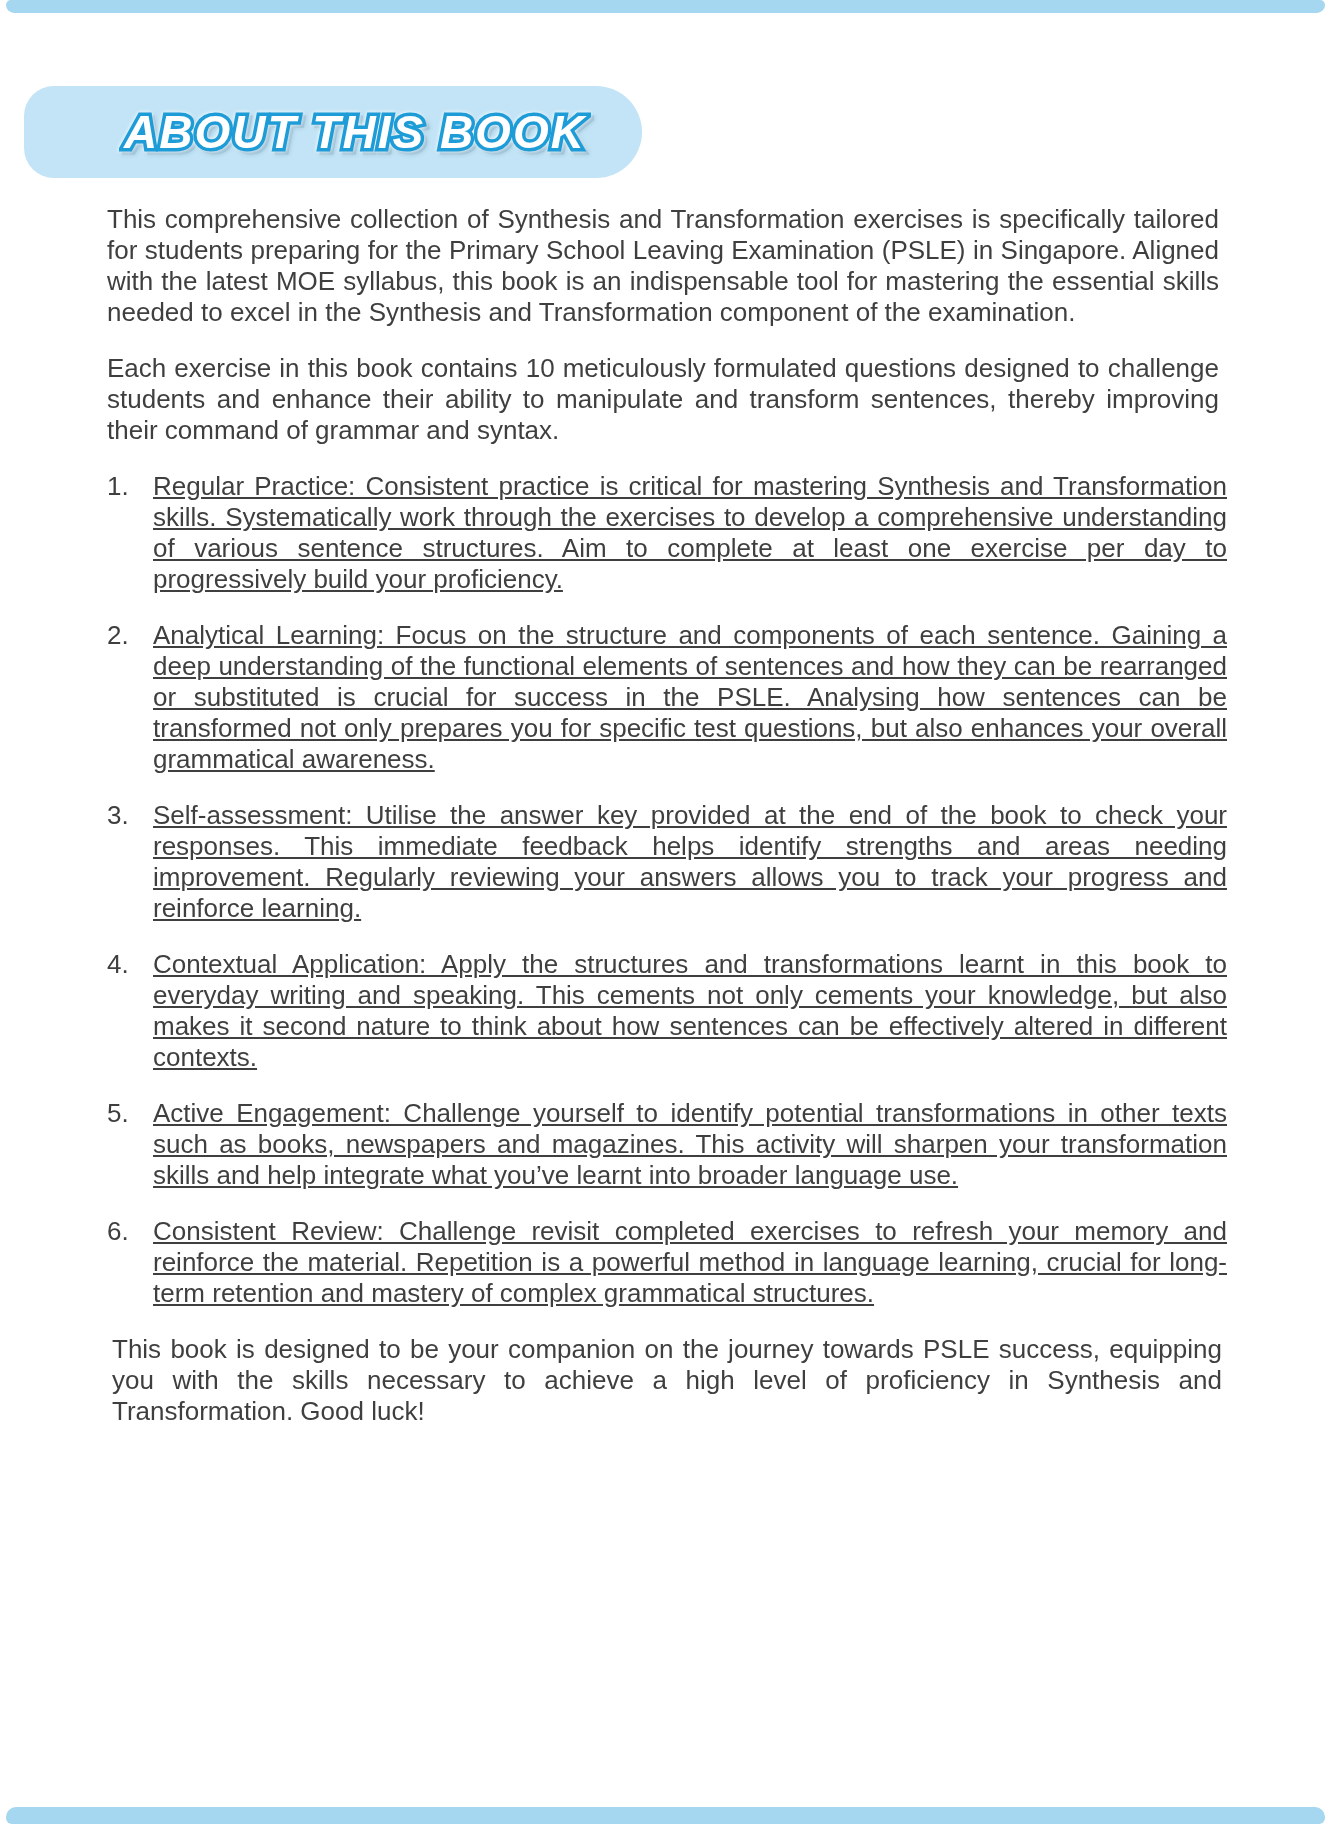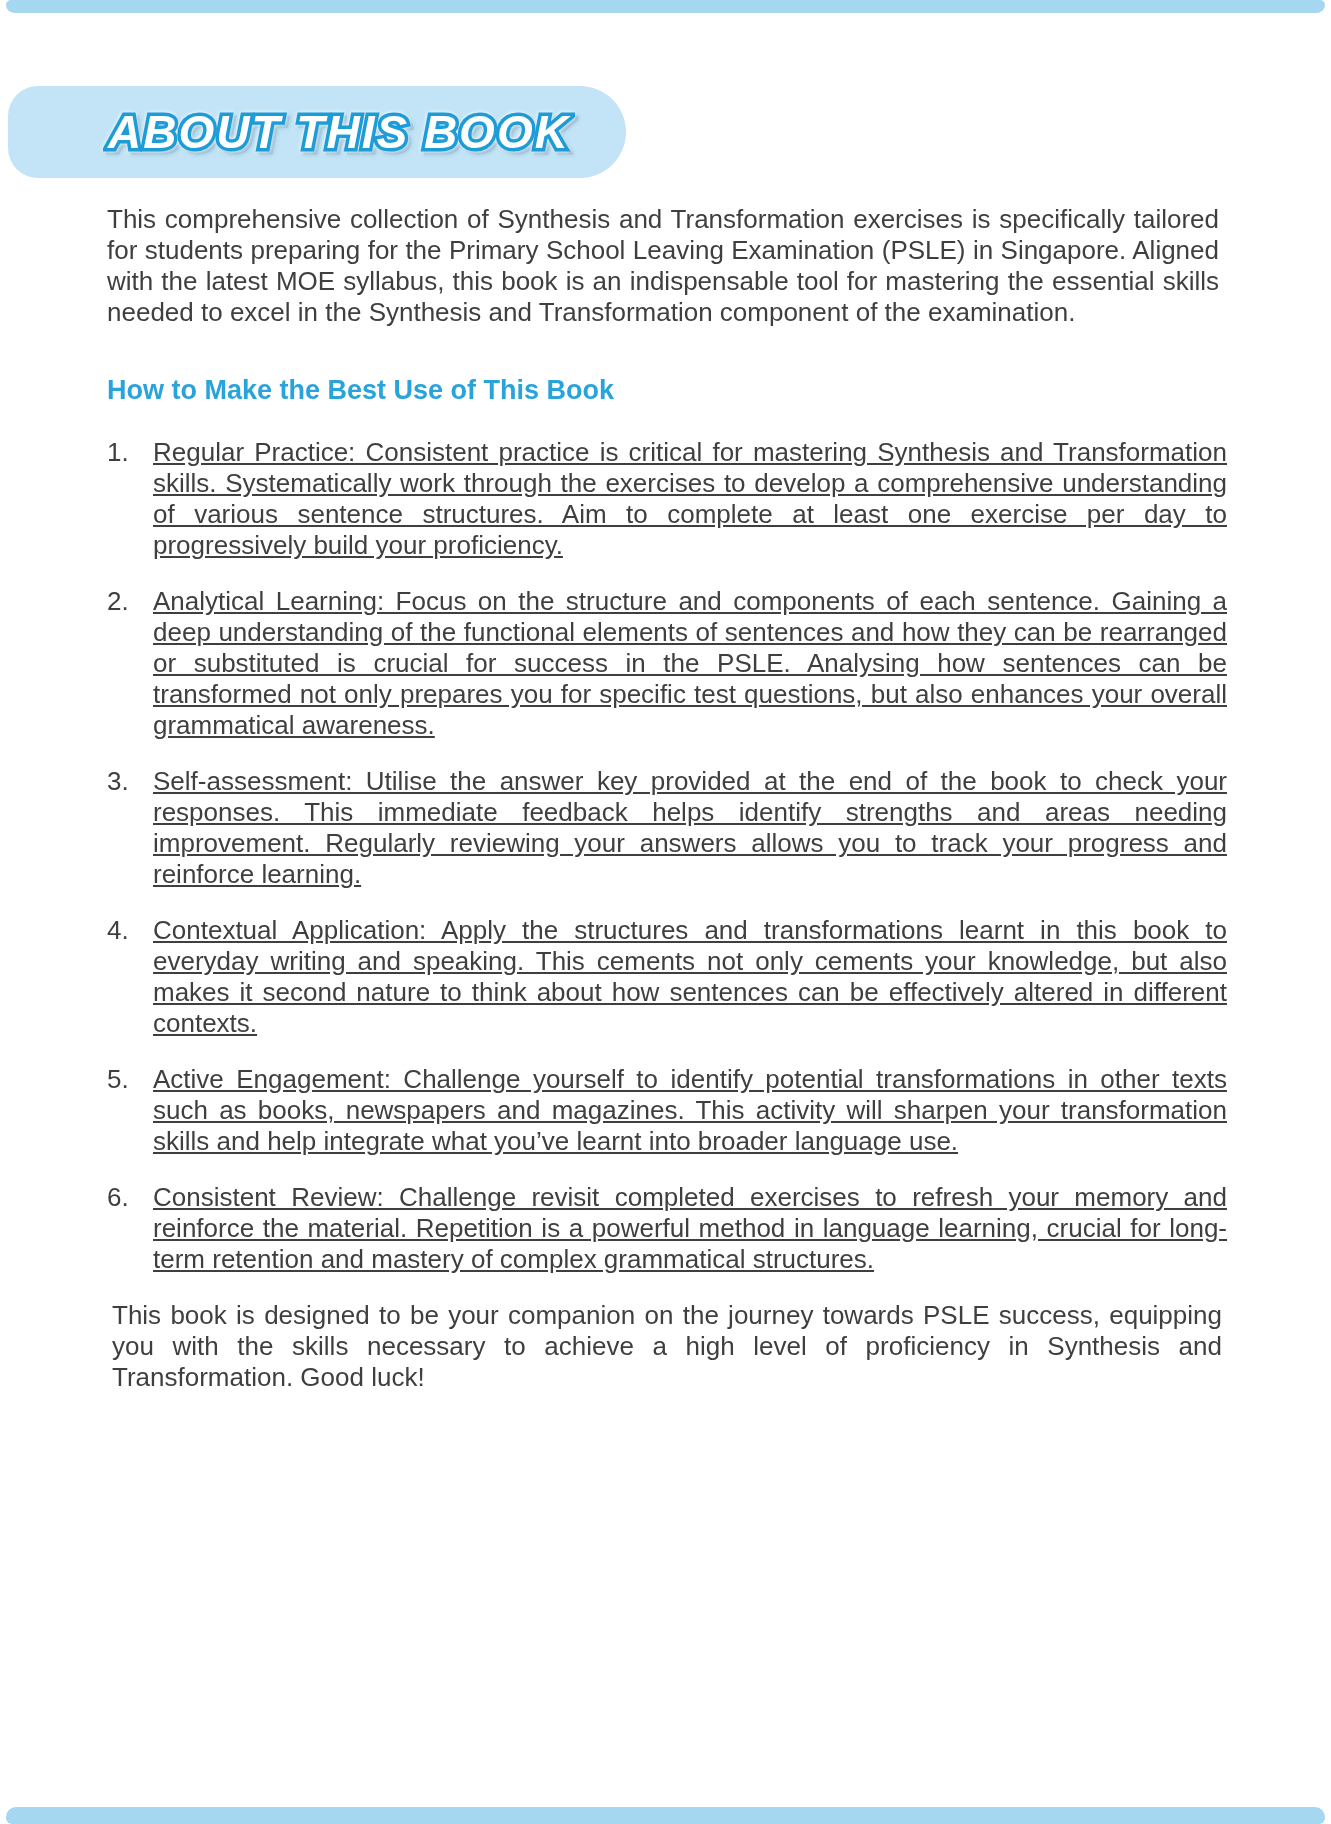--- a/index.html
+++ b/index.html
@@ -28,21 +28,21 @@
   }
   .edge-strip.bottom {
     bottom: 0;
     height: 17px;
     border-radius: 10px 10px 6px 6px;
   }
 
   
   .banner {
     position: absolute;
-    left: 8px;
+    left: 24px;
     top: 86px;
     width: 618px;
     height: 92px;
     background: #c2e4f6;
     border-radius: 30px 46px 46px 30px;
     display: flex;
     align-items: center;
     padding-left: 100px;
     box-sizing: border-box;
     text-align: center;
@@ -103,22 +103,22 @@
 
   <div class="edge-strip top"></div>
 
   <div class="banner">
     <span class="banner-title">ABOUT THIS BOOK</span>
   </div>
 
   <div class="content">
 
     <p class="para">This comprehensive collection of Synthesis and Transformation exercises is specifically tailored for students preparing for the Primary School Leaving Examination (PSLE) in Singapore. Aligned with the latest MOE syllabus, this book is an indispensable tool for mastering the essential skills needed to excel in the Synthesis and Transformation component of the examination.</p>
+    <p class="para">Each exercise in this book contains 10 meticulously formulated questions designed to challenge students and enhance their ability to manipulate and transform sentences, thereby improving their command of grammar and syntax.</p>
 
-    <div class="section-heading">How to Make the Best Use of This Book</div>
 
     <div class="list-item">
       <span class="list-num">1.</span>
       <span class="list-text">Regular Practice: Consistent practice is critical for mastering Synthesis and Transformation skills. Systematically work through the exercises to develop a comprehensive understanding of various sentence structures. Aim to complete at least one exercise per day to progressively build your proficiency.</span>
     </div>
 
     <div class="list-item">
       <span class="list-num">2.</span>
       <span class="list-text">Analytical Learning: Focus on the structure and components of each sentence. Gaining a deep understanding of the functional elements of sentences and how they can be rearranged or substituted is crucial for success in the PSLE. Analysing how sentences can be transformed not only prepares you for specific test questions, but also enhances your overall grammatical awareness.</span>
     </div>

